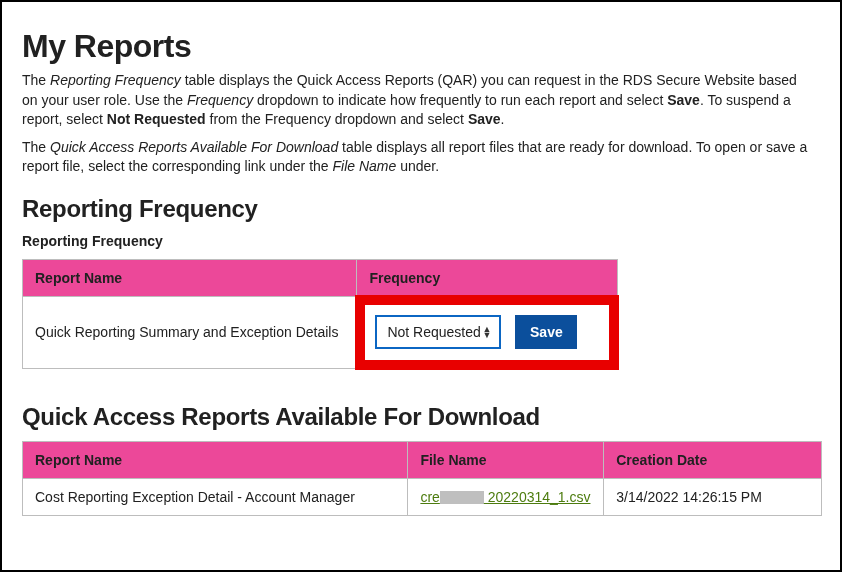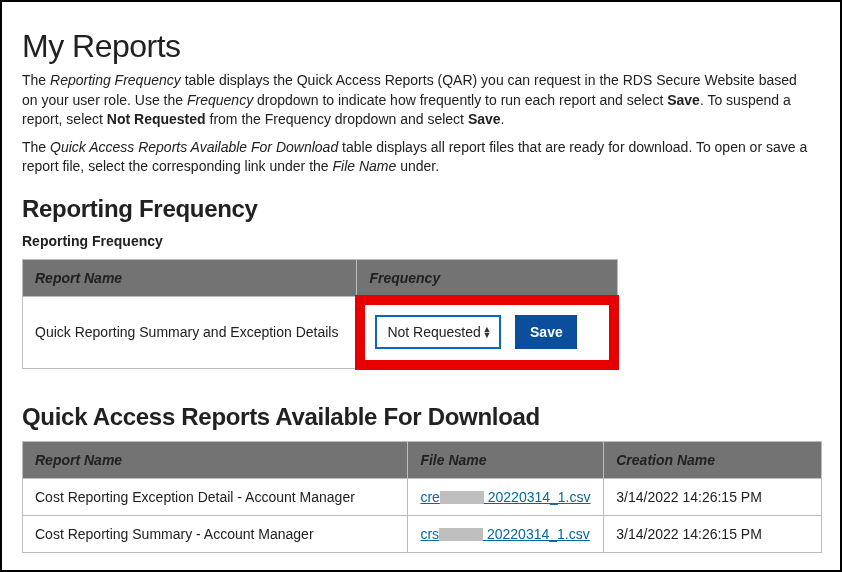--- a/index.html
+++ b/index.html
@@ -13,21 +13,21 @@
   .page {
     border: 2px solid #000;
     width: 842px;
     height: 572px;
     padding: 18px 20px 10px 20px;
     position: relative;
   }
   h1.page-title {
     margin: 8px 0 4px 0;
     font-size: 32px;
-    font-weight: 400;
+    font-weight: 700;
     letter-spacing: -0.5px;
   }
   p.intro {
     margin: 6px 12px 8px 0;
     font-size: 14px;
     line-height: 1.4;
     max-width: 810px;
   }
   .italic { font-style: italic; }
   h2.section-title {
@@ -45,23 +45,22 @@
     border-collapse: collapse;
     font-size: 14px;
   }
   th, td {
     border: 1px solid #bdbdbd;
     padding: 10px 12px;
     text-align: left;
     vertical-align: middle;
   }
   th {
-    background: #737373;
+    background: #ec4899;
     font-weight: 700;
-    font-style: italic;
   }
   .freq-table { width: 596px; }
   .freq-table th:first-child, .freq-table td:first-child { width: 335px; }
   .freq-table th:last-child { width: 261px; }
   .freq-cell {
     position: relative;
     padding: 0;
     height: 72px;
   }
   .highlight-box {
@@ -108,21 +107,21 @@
     border: none;
     height: 34px;
     width: 62px;
     cursor: pointer;
   }
 
   .dl-table { width: 800px; }
   .dl-table th:nth-child(1), .dl-table td:nth-child(1) { width: 386px; }
   .dl-table th:nth-child(2), .dl-table td:nth-child(2) { width: 196px; }
   .dl-table th:nth-child(3), .dl-table td:nth-child(3) { width: 218px; }
-  .fname-link { color: #0369a1; text-decoration: underline; cursor: pointer; }
+  .fname-link { color: #4d7c0f; text-decoration: underline; cursor: pointer; }
   .redact {
     display: inline-block;
     width: 44px;
     height: 13px;
     background: #bfbfbf;
     vertical-align: -2px;
     margin: 0 0px;
   }
 </style>
 </head>
@@ -169,38 +168,29 @@
     </tbody>
   </table>
 
   <h2 class="section-title" style="margin-top:34px;">Quick Access Reports Available For Download</h2>
 
   <table class="dl-table">
     <thead>
       <tr>
         <th>Report Name</th>
         <th>File Name</th>
-        <th>Creation Name</th>
+        <th>Creation Date</th>
       </tr>
     </thead>
     <tbody>
       <tr>
         <td>Cost Reporting Exception Detail - Account Manager</td>
         <td>
           <a class="fname-link">
             <span>cre</span><span class="redact"></span><span> 20220314_1.csv</span>
           </a>
         </td>
         <td>3/14/2022 14:26:15 PM</td>
       </tr>
-      <tr>
-        <td>Cost Reporting Summary - Account Manager</td>
-        <td>
-          <a class="fname-link">
-            <span>crs</span><span class="redact"></span><span> 20220314_1.csv</span>
-          </a>
-        </td>
-        <td>3/14/2022 14:26:15 PM</td>
-      </tr>
     </tbody>
   </table>
 
 </div>
 
 </body></html>

